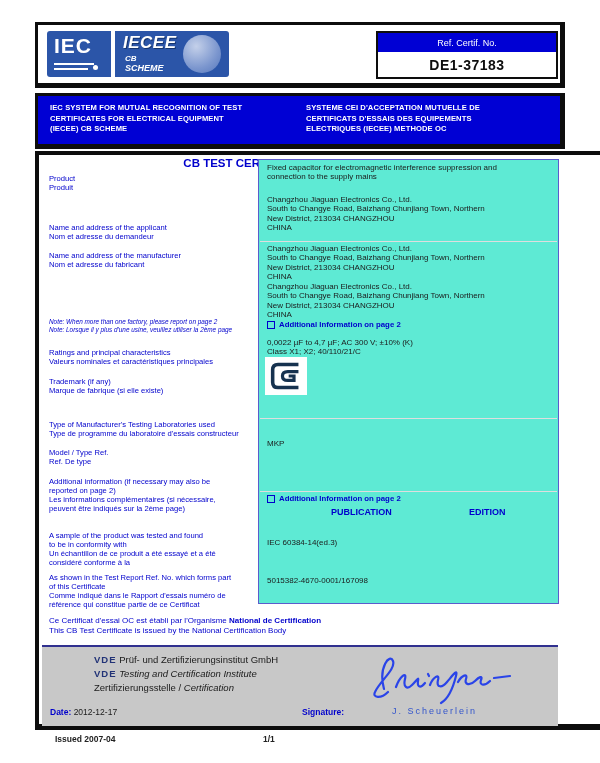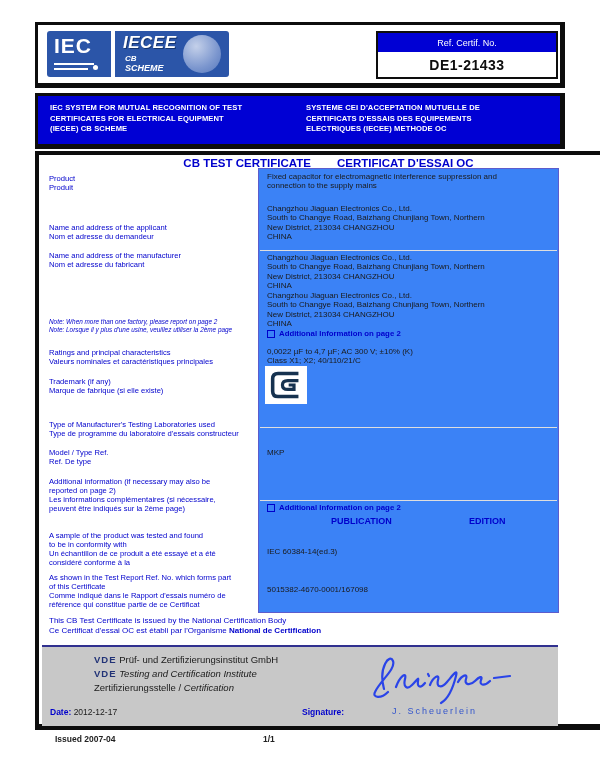--- a/index.html
+++ b/index.html
@@ -38,21 +38,21 @@
     display:flex;gap:14px;padding:7px 12px;color:#fff;}
   .banner-col{width:50%;font-size:7.6px;font-weight:700;line-height:1.4;letter-spacing:.1px;}
   
   .main-box{left:35px;top:151px;width:588px;height:579px;background:#fff;
     border:4px solid #0d0d0d;border-right-width:5px;border-bottom-width:6px;box-sizing:border-box;}
   .cert-title{left:0;top:2px;width:100%;text-align:center;color:#0000cc;font-size:11.5px;font-weight:700;}
   .cert-title .gap{display:inline-block;width:26px;}
   .lbl{left:10px;width:206px;color:#0000cc;font-size:7.6px;line-height:1.2;font-weight:400;}
   .note{font-style:italic;font-size:6.4px;line-height:1.25;}
   
-  .gray-panel{left:219px;top:13px;width:301px;height:445px;background:#3b82f6;
+  .gray-panel{left:219px;top:4px;width:301px;height:445px;background:#5eead4;
     border:1px solid #5c5ccc;box-sizing:border-box;}
   .val{left:8px;width:286px;font-size:8px;line-height:1.18;color:#1a1a1a;}
   .sep{left:1px;width:297px;height:1px;background:#dedede;}
   .chkrow{left:8px;display:flex;align-items:center;gap:4px;color:#0000cc;font-size:7.8px;font-weight:700;}
   .chk{width:8px;height:8px;border:1.3px solid #0000cc;box-sizing:border-box;background:transparent;}
   .pubhead{color:#0000cc;font-size:9px;font-weight:700;}
   .tm-box{left:6px;width:42px;height:38px;background:#fff;display:flex;align-items:center;justify-content:center;}
   
   .issuer{left:10px;top:461px;width:505px;color:#0000cc;font-size:8px;line-height:1.3;}
   .vde-block{left:3px;top:490px;width:516px;height:81px;background:#c8c8c8;
@@ -82,21 +82,21 @@
     <div class="iec-divider"></div>
     <div class="iec-right">
       <div class="iec-globe"></div>
       <div class="iecee-word">IECEE</div>
       <div class="iecee-cb">CB</div>
       <div class="iecee-scheme">SCHEME</div>
     </div>
   </div>
   <div class="abs ref-box">
     <div class="ref-head">Ref. Certif. No.</div>
-    <div class="ref-num">DE1-21433</div>
+    <div class="ref-num">DE1-37183</div>
   </div>
 </div>
 
 <div class="abs banner-box">
   <div class="banner-col pre">IEC SYSTEM FOR MUTUAL RECOGNITION OF TEST
 CERTIFICATES FOR ELECTRICAL EQUIPMENT
 (IECEE) CB SCHEME</div>
   <div class="banner-col pre">SYSTEME CEI D'ACCEPTATION MUTUELLE DE
 CERTIFICATS D'ESSAIS DES EQUIPEMENTS
 ELECTRIQUES (IECEE) METHODE OC</div>
@@ -172,22 +172,22 @@
       <span class="chk"></span>
       <span>Additional Information on page 2</span>
     </div>
     <div class="abs pubhead" style="top:347px;left:72px">PUBLICATION</div>
     <div class="abs pubhead" style="top:347px;left:210px">EDITION</div>
     <div class="abs val" style="top:378px">IEC 60384-14(ed.3)</div>
     <div class="abs val" style="top:416px">5015382-4670-0001/167098</div>
   </div>
 
   <div class="abs issuer">
+    <div><span>Ce Certificat d'essai OC est établi par l'Organisme </span><b>National de Certification</b></div>
     <div>This CB Test Certificate is issued by the National Certification Body</div>
-    <div><span>Ce Certificat d'essai OC est établi par l'Organisme </span><b>National de Certification</b></div>
   </div>
 
   <div class="abs vde-block">
     <div class="abs vde-line" style="top:7px"><span class="vde-mark">VDE</span><span> Prüf- und Zertifizierungsinstitut GmbH</span></div>
     <div class="abs vde-line" style="top:21px"><span class="vde-mark">VDE</span><span class="it"> Testing and Certification Institute</span></div>
     <div class="abs vde-line" style="top:35px"><span>Zertifizierungsstelle / </span><span class="it">Certification</span></div>
     <div class="abs date-row"><span class="blue" style="font-weight:700">Date:</span><span> 2012-12-17</span></div>
     <div class="abs sig-label">Signature:</div>
     <svg class="abs sig-svg" width="160" height="58" viewBox="0 0 160 58">
       <path d="M22,42 C16,20 28,6 31,14 C34,22 18,34 13,45 C10,51 19,52 26,45

